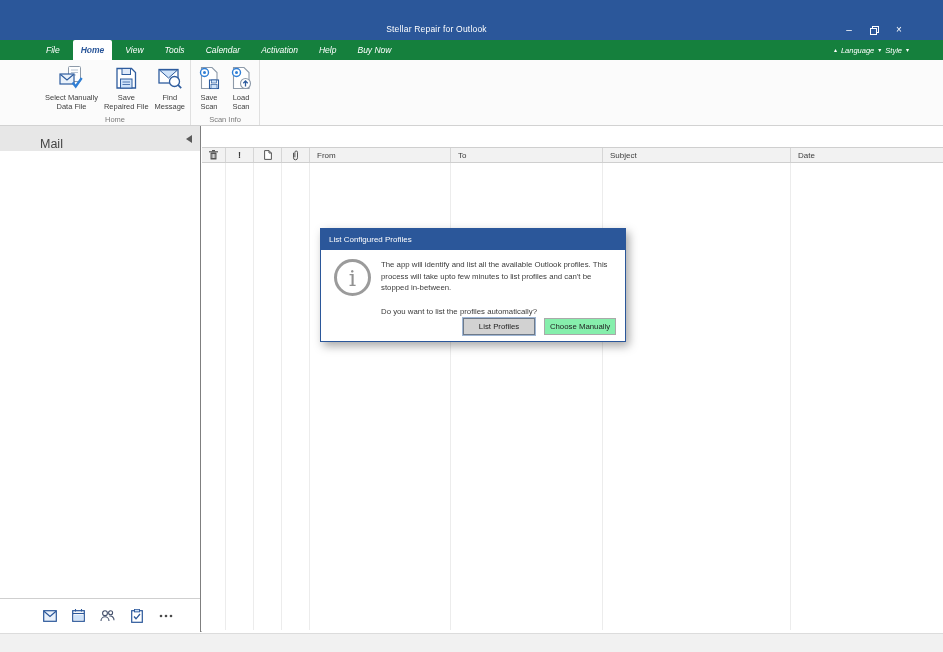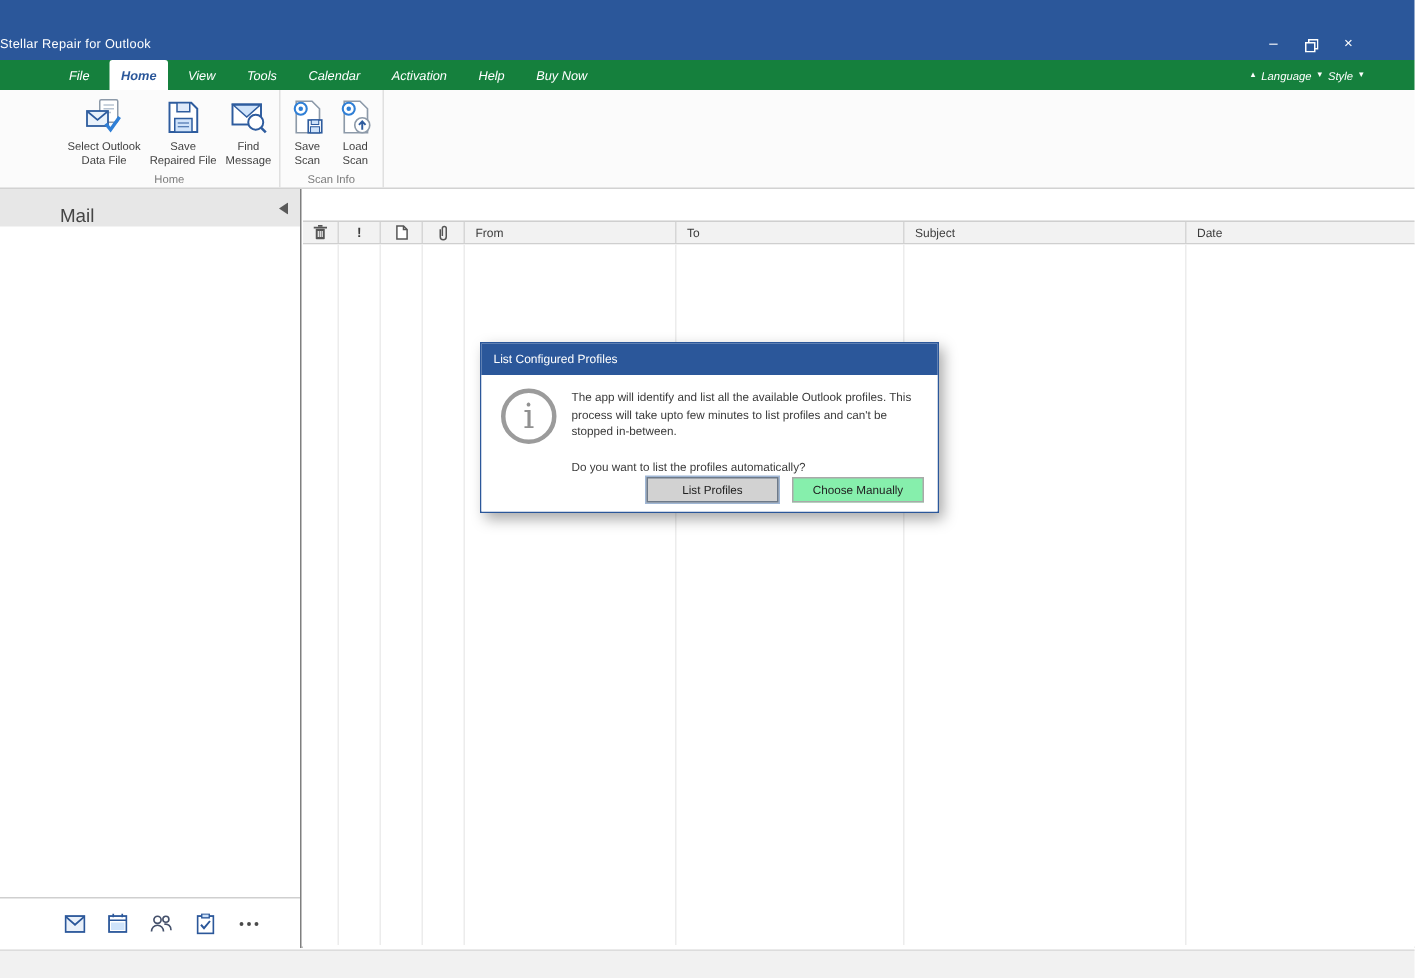--- a/index.html
+++ b/index.html
@@ -6,21 +6,21 @@
   html,body { width:943px; height:652px; }
   body {
     font-family: "Liberation Sans", "DejaVu Sans", sans-serif;
     background:#fff; overflow:hidden;
   }
   .window { position:relative; width:943px; height:652px; background:#fff; }
 
   
   .titlebar { position:absolute; left:0; top:0; width:943px; height:40px; background:#2b579a; }
   .app-title {
-    position:absolute; left:0; right:70px; top:24px; text-align:left;
+    position:absolute; left:0; right:70px; top:24px; text-align:center;
     color:#ffffff; font-size:8.5px; letter-spacing:.2px;
   }
   .win-controls { position:absolute; right:36px; top:24px; display:flex; gap:9px; align-items:center; }
   .win-btn { width:16px; height:12px; display:flex; align-items:center; justify-content:center;
              color:#fff; font-size:10px; line-height:12px; cursor:default; }
 
   
   .menubar { position:absolute; left:0; top:40px; width:943px; height:20px; background:#15803d;
              display:flex; align-items:stretch; padding-left:38px;font-style:italic; }
   .menu-item { color:#fff; font-size:8.5px; line-height:20px; padding:0 8px; margin-right:5px; }
@@ -74,21 +74,21 @@
   .dialog-titlebar { height:21px; background:#2b579a; color:#fff; font-size:8px;
                      display:flex; align-items:center; padding-left:8px; }
   .dialog-body { position:relative; height:91px; background:#fff; }
   .info-icon { position:absolute; left:13px; top:9px; width:37px; height:37px; border-radius:50%;
                border:3px solid #9b9b9b; display:flex; align-items:center; justify-content:center; }
   .info-icon span { font-family:"DejaVu Serif", serif; font-style:normal; color:#919191;
                     font-size:23px; line-height:23px; position:relative; top:1px; }
   .dialog-text { position:absolute; left:60px; top:9px; width:240px; font-size:7.8px; line-height:11.5px; color:#3b3b3b; }
   .dialog-question { position:absolute; left:60px; top:57px; width:240px; font-size:7.8px; color:#3b3b3b; }
   .dialog-buttons { position:absolute; right:9px; bottom:6px; display:flex; gap:9px; }
-  .dlg-btn { height:17px; width:88px; font-size:7.8px; color:#222; display:flex; align-items:center;
+  .dlg-btn { height:17px; width:72px; font-size:7.8px; color:#222; display:flex; align-items:center;
              justify-content:center; cursor:default; }
   .dlg-btn.primary { background:#d2d2d2; border:1px solid #6e7a89; box-shadow:0 0 0 1px #9fb6d4; }
   .dlg-btn.secondary { background:#86efac; border:1px solid #a9a9a9; }
 </style>
 </head>
 <body>
 
 <div class="window">
 
   <div class="titlebar">
@@ -129,21 +129,21 @@
         <svg class="ricon" viewBox="0 0 26 26">
           <rect x="10.5" y="1.5" width="12" height="15" rx="1" fill="#fff" stroke="#8d9aa9" stroke-width="1"></rect>
           <line x1="13" y1="5" x2="20" y2="5" stroke="#b8c4d2" stroke-width="1"></line>
           <line x1="13" y1="7.5" x2="20" y2="7.5" stroke="#b8c4d2" stroke-width="1"></line>
           <line x1="13" y1="10" x2="18" y2="10" stroke="#b8c4d2" stroke-width="1"></line>
           <rect x="2" y="9" width="14" height="10" fill="#eaf2fb" stroke="#2e5c9e" stroke-width="1.2"></rect>
           <polyline points="2.5,9.5 9,15 15.5,9.5" fill="none" stroke="#2e5c9e" stroke-width="1.1"></polyline>
           <path d="M14.5 17.5 l3.2 4 6-8.5" stroke="#2f7fd6" stroke-width="2.3" fill="none"></path>
         </svg>
         <div class="rlabel">
-          <div>Select Outlook</div>
+          <div>Select Manually</div>
           <div>Data File</div>
         </div>
       </div>
       <div class="ribbon-btn">
         <svg class="ricon" viewBox="0 0 26 26">
           <path d="M4 3.5 h14.5 l4 4 V23 H4 Z" fill="#fff" stroke="#2e5c9e" stroke-width="1.3"></path>
           <rect x="9" y="3.5" width="8.5" height="6" fill="#dfeafa" stroke="#2e5c9e" stroke-width="1"></rect>
           <rect x="7.5" y="14" width="11.5" height="9" fill="#cfe3fa" stroke="#2e5c9e" stroke-width="1"></rect>
           <line x1="9.5" y1="17" x2="17" y2="17" stroke="#2e5c9e" stroke-width="0.8"></line>
           <line x1="9.5" y1="19.5" x2="17" y2="19.5" stroke="#2e5c9e" stroke-width="0.8"></line>

